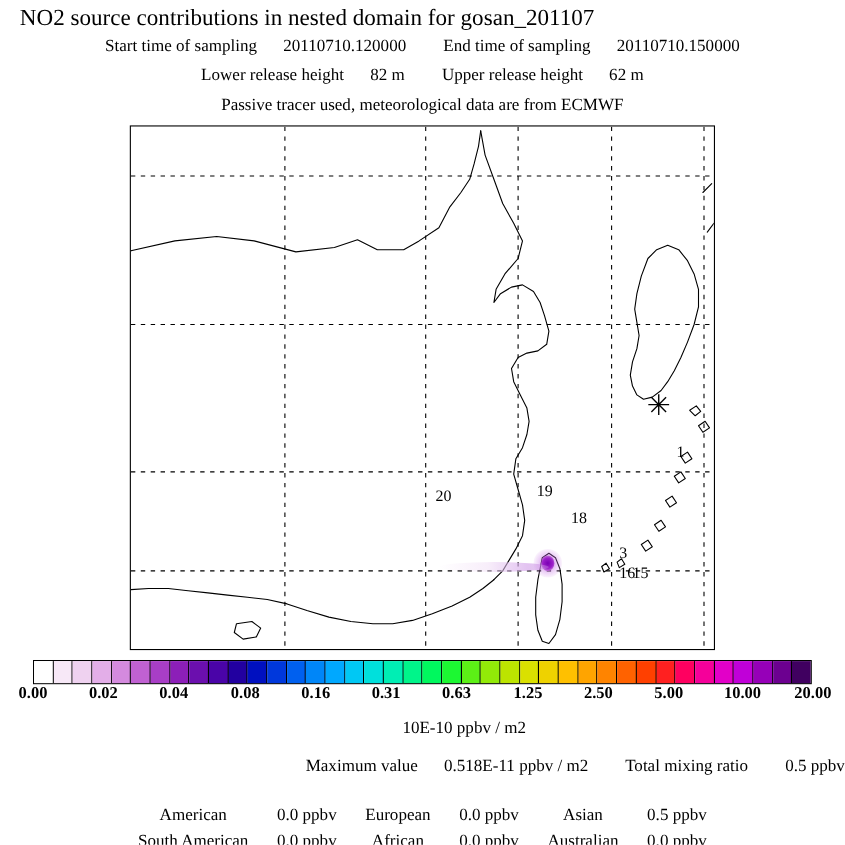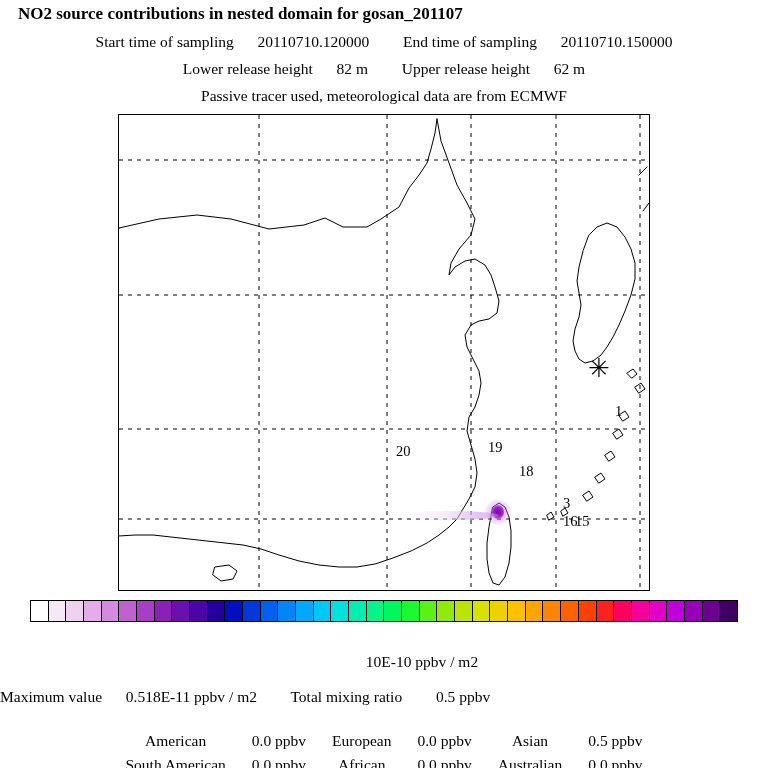--- a/index.html
+++ b/index.html
@@ -17,22 +17,22 @@
   }
   #root {
     position: relative;
     width: 768px;
     height: 768px;
   }
   .title {
     position: absolute;
     left: 18px;
     top: 4px;
-    font-size: 17px;
-    font-weight: bold;
+    font-size: 21px;
+    font-weight: normal;
     letter-spacing: 0px;
     white-space: nowrap;
     text-align: center;
   }
   .hdr-line {
     position: absolute;
     width: 768px;
     text-align: center;
     font-size: 15.5px;
     white-space: nowrap;
@@ -137,21 +137,21 @@
     padding-left: 38px;
   }
 
   
   .foot {
     position: absolute;
     width: 768px;
     font-size: 15.5px;
     white-space: nowrap;
   }
-  #foot1 { top: 688px; text-align: left; }
+  #foot1 { top: 688px; text-align: right; }
   #foot-table {
     position: absolute;
     top: 711px;
     left: 0;
     width: 768px;
   }
   #foot-table table {
     margin: 18px auto;
     border-collapse: collapse;
     font-size: 15.5px;
@@ -292,20 +292,34 @@
       <div class="sw" style="background: rgb(255, 32, 32);"></div>
       <div class="sw" style="background: rgb(255, 0, 96);"></div>
       <div class="sw" style="background: rgb(245, 0, 154);"></div>
       <div class="sw" style="background: rgb(226, 0, 200);"></div>
       <div class="sw" style="background: rgb(192, 0, 216);"></div>
       <div class="sw" style="background: rgb(150, 0, 184);"></div>
       <div class="sw" style="background: rgb(108, 0, 144);"></div>
       <div class="sw" style="background: rgb(64, 0, 96);"></div>
     </div>
 
+  <div id="cb-ticks">
+    <span class="cb-tick" style="left:30px;">0.00</span>
+    <span class="cb-tick" style="left:94px;">0.02</span>
+    <span class="cb-tick" style="left:158px;">0.04</span>
+    <span class="cb-tick" style="left:223px;">0.08</span>
+    <span class="cb-tick" style="left:287px;">0.16</span>
+    <span class="cb-tick" style="left:351px;">0.31</span>
+    <span class="cb-tick" style="left:415px;">0.63</span>
+    <span class="cb-tick" style="left:480px;">1.25</span>
+    <span class="cb-tick" style="left:544px;">2.50</span>
+    <span class="cb-tick" style="left:608px;">5.00</span>
+    <span class="cb-tick" style="left:675px;">10.00</span>
+    <span class="cb-tick" style="left:739px;">20.00</span>
+  </div>
 
   <div id="cb-unit">10E-10 ppbv / m2</div>
 
   <div class="foot" id="foot1">
     <span>Maximum value</span>
     <span class="gap-md"></span>
     <span>0.518E-11 ppbv / m2</span>
     <span class="gap-lg"></span>
     <span>Total mixing ratio</span>
     <span class="gap-lg"></span>

